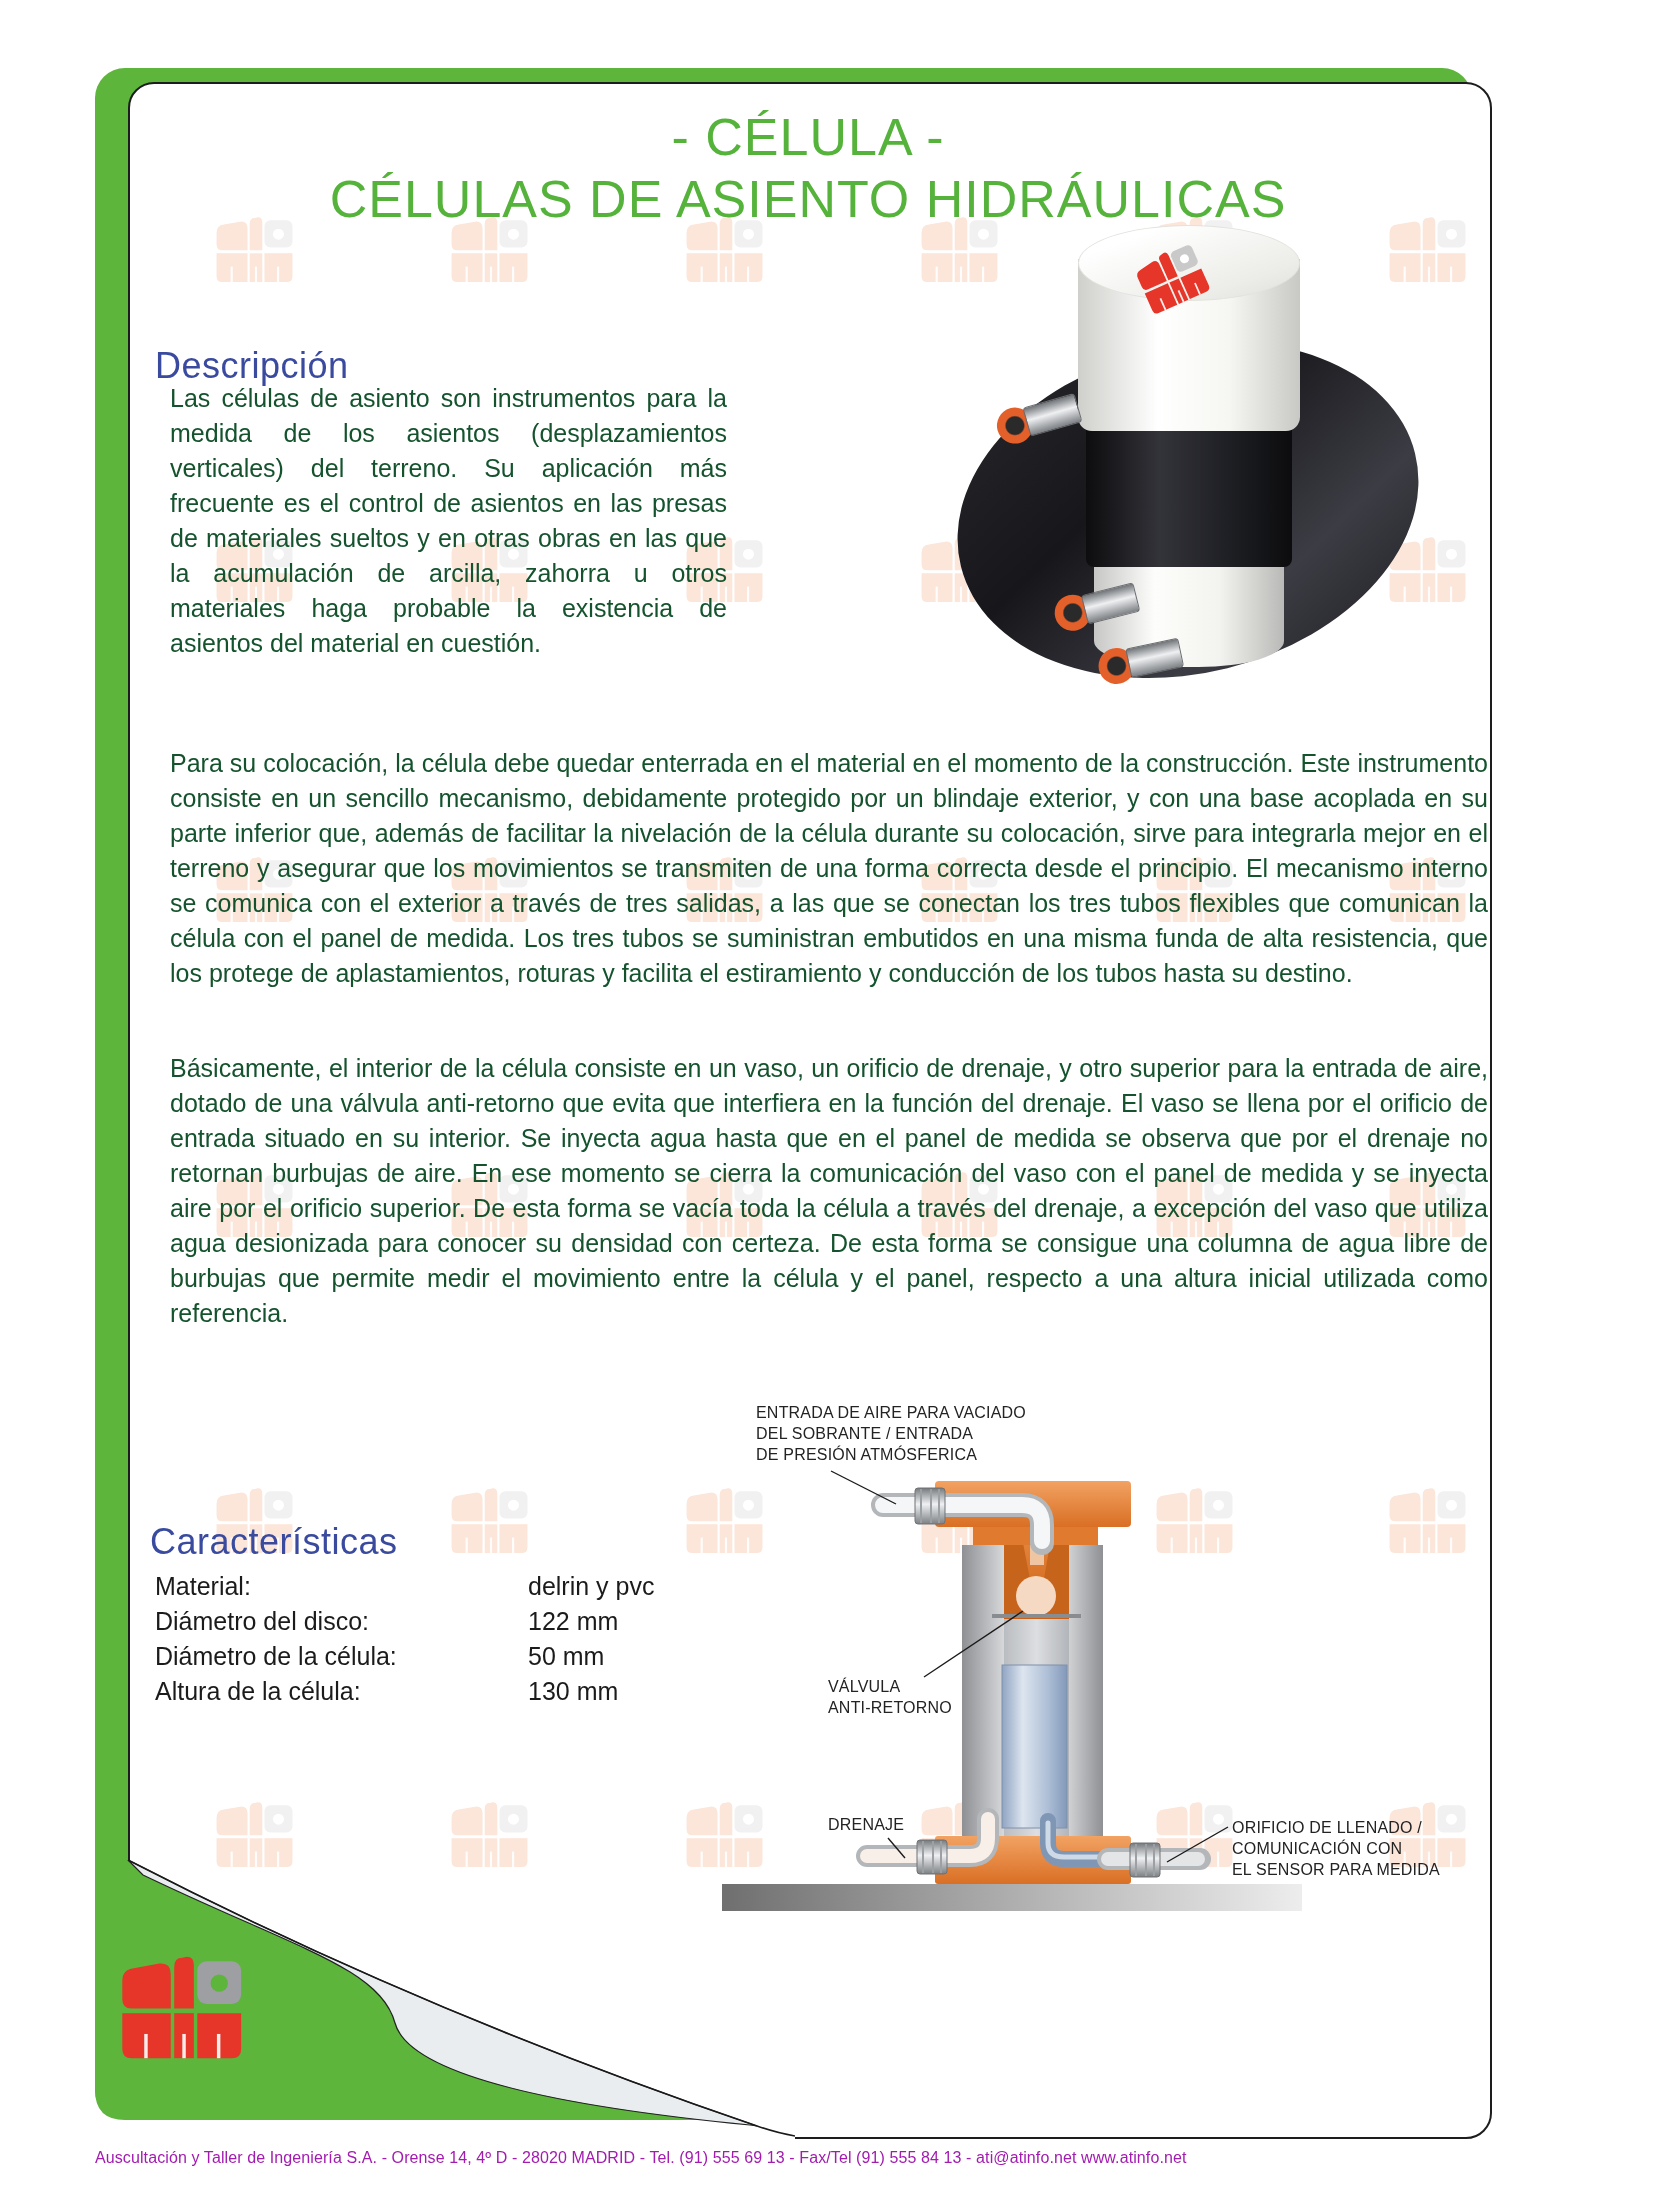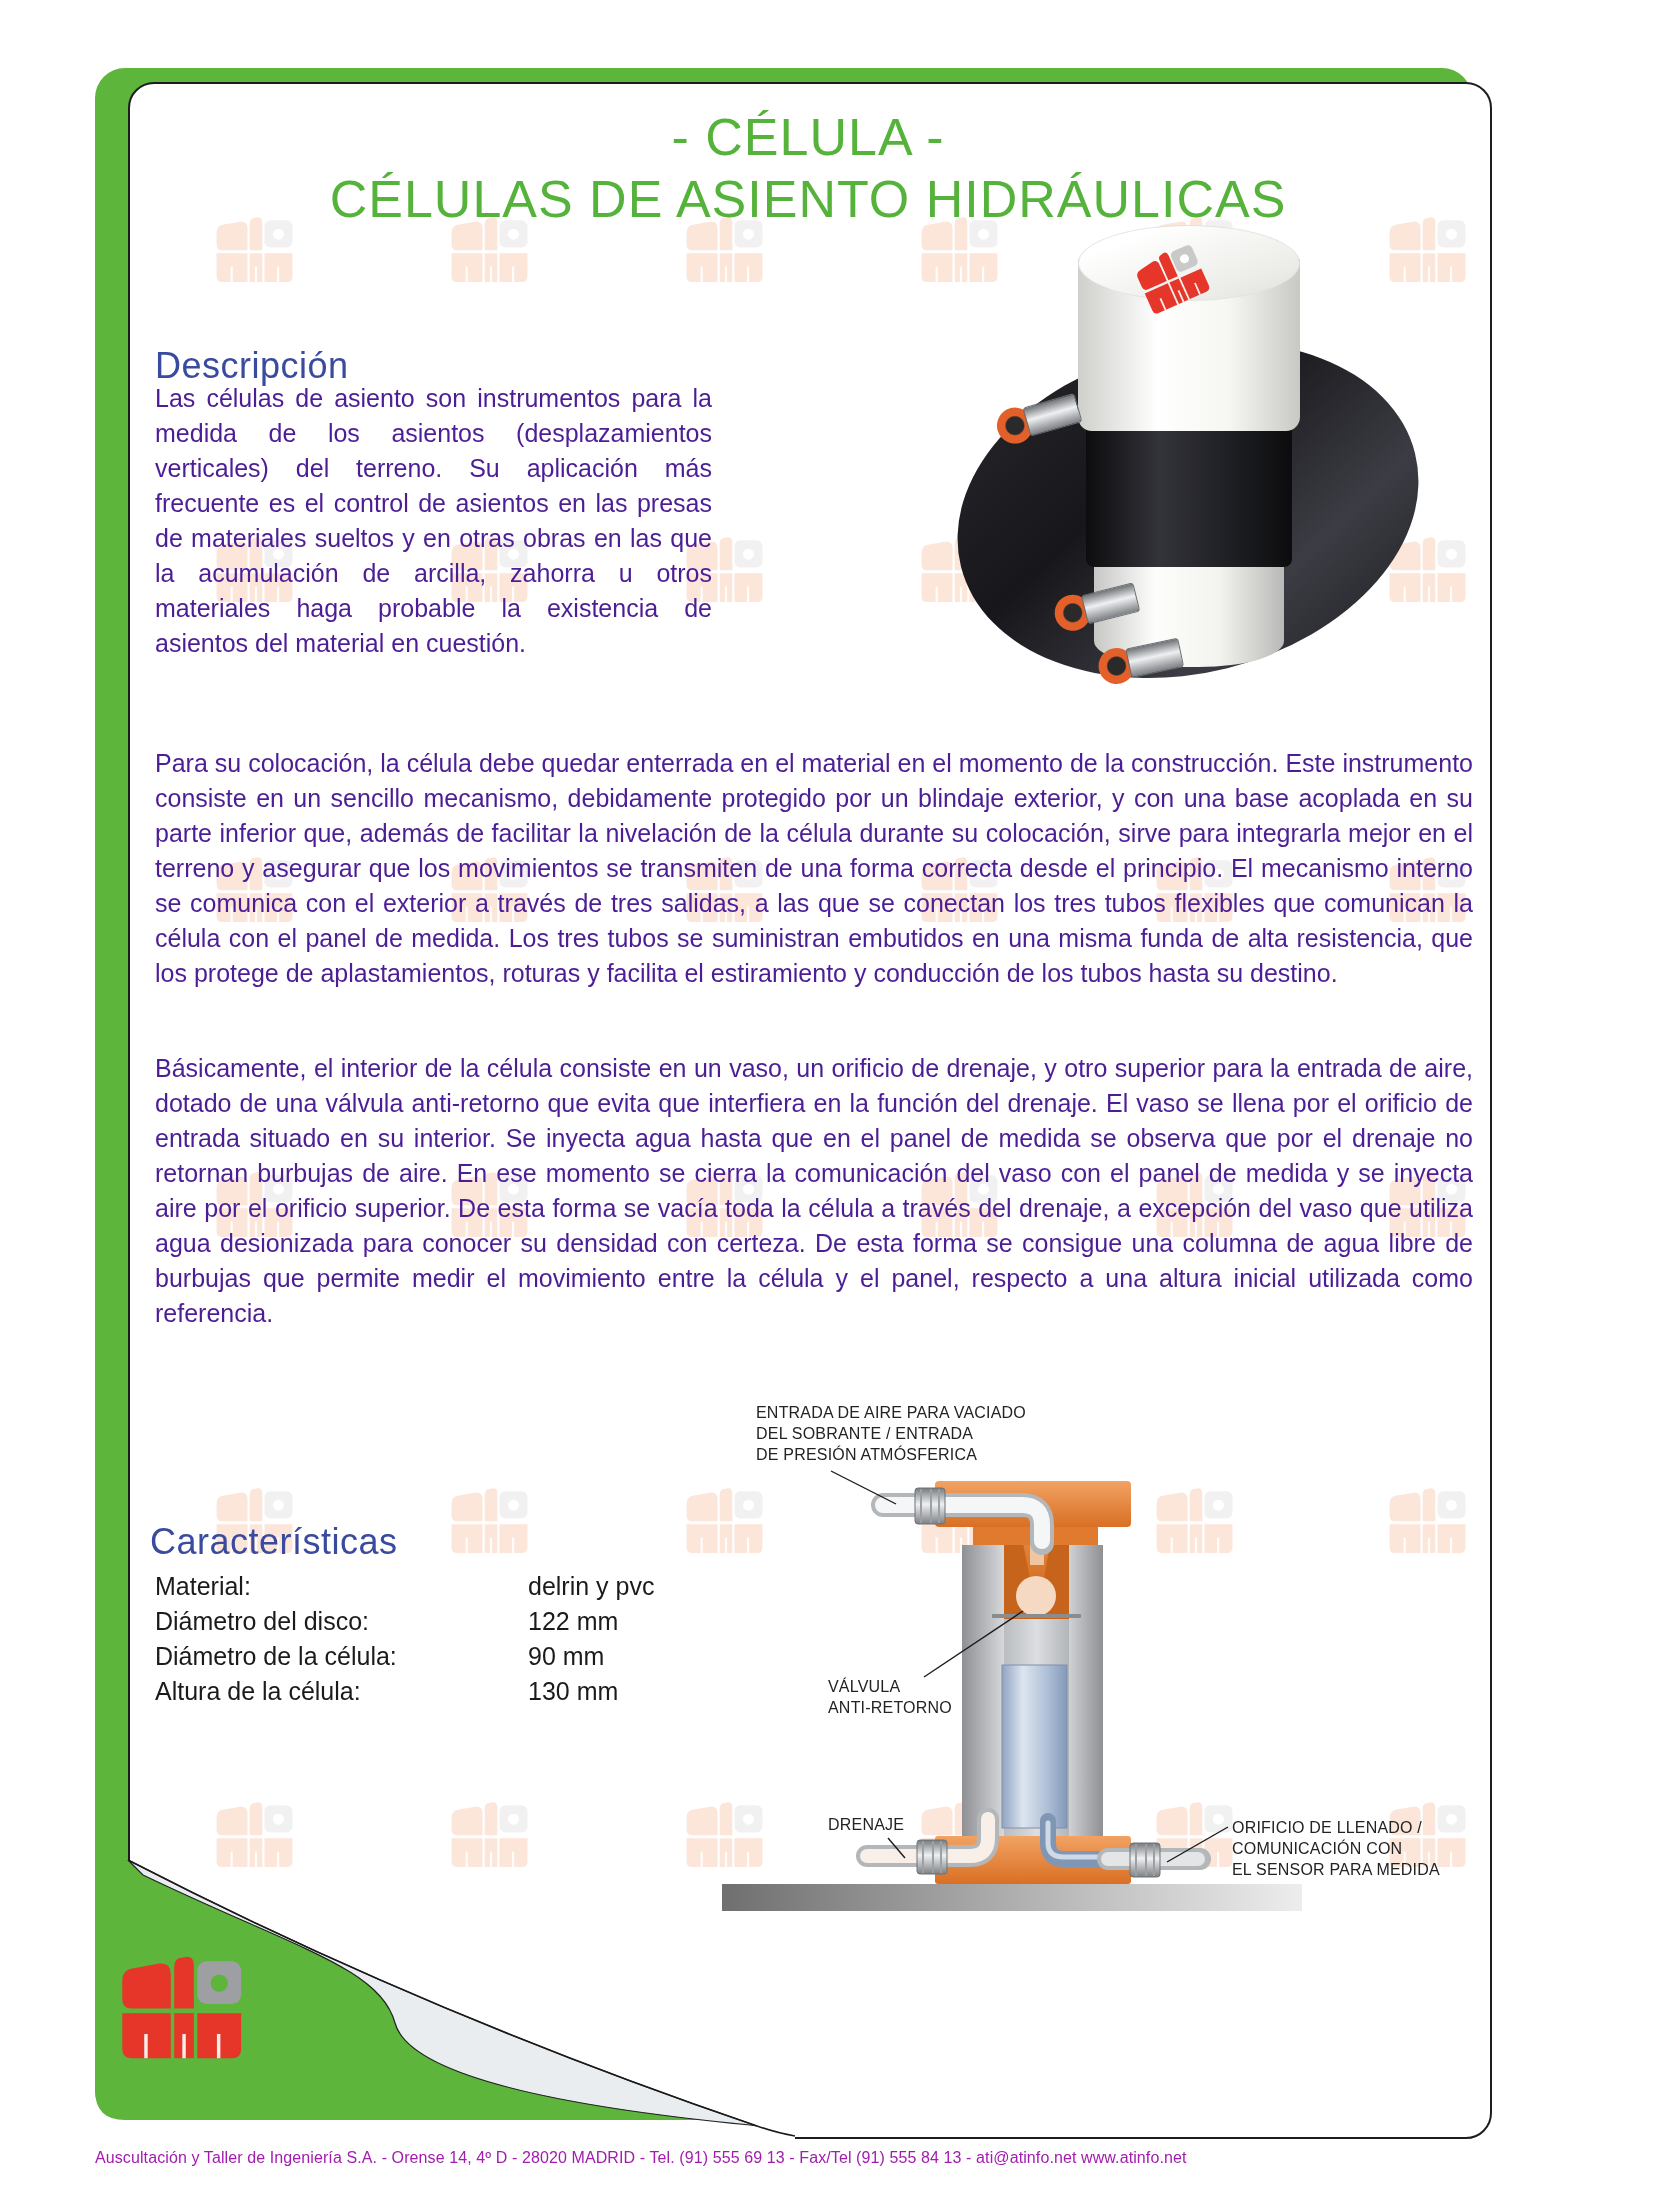--- a/index.html
+++ b/index.html
@@ -27,22 +27,23 @@
   .content{z-index:4;}
   #title{
     left:128px;top:106px;width:1360px;text-align:center;
     color:#55b33b;font-size:52px;line-height:62px;letter-spacing:1px;
   }
   .section-heading{
     color:#3a4b9f;font-size:36px;letter-spacing:0.5px;
   }
   #desc-heading{left:155px;top:300px;margin-top:45px;}
   .body-text{
-    color:#4c1d95;font-size:25px;line-height:35px;text-align:justify;
+    color:#14532d;font-size:25px;line-height:35px;text-align:justify;
     text-justify:inter-word;
+    margin-left:15px;
   }
   #para1{left:155px;top:381px;width:557px;}
   #para2{left:155px;top:746px;width:1318px;}
   #para3{left:155px;top:1051px;width:1318px;}
   #char-heading{left:150px;top:1521px;}
   #char-table{left:155px;top:1572px;width:720px;}
   .char-row{height:35px;position:relative;}
   .char-label{position:absolute;left:0;top:0;color:#1b1b1b;font-size:25px;}
   .char-value{position:absolute;left:373px;top:0;color:#1b1b1b;font-size:25px;}
   
@@ -593,21 +594,21 @@
   <div class="char-row">
     <span class="char-label">Material:</span>
     <span class="char-value">delrin y  pvc</span>
   </div>
   <div class="char-row">
     <span class="char-label">Diámetro del disco:</span>
     <span class="char-value">122 mm</span>
   </div>
   <div class="char-row">
     <span class="char-label">Diámetro de la célula:</span>
-    <span class="char-value">90 mm</span>
+    <span class="char-value">50 mm</span>
   </div>
   <div class="char-row">
     <span class="char-label">Altura de la célula:</span>
     <span class="char-value">130 mm</span>
   </div>
 </div>
 
 <div class="abs content" id="diagram">
   <svg width="900" height="545" viewBox="0 0 900 545">
     <defs>

